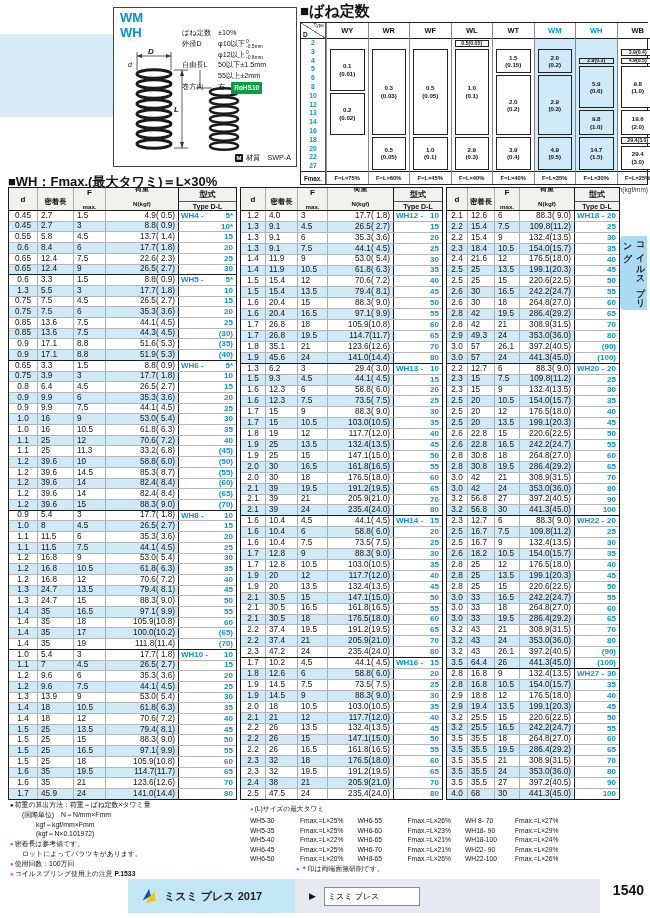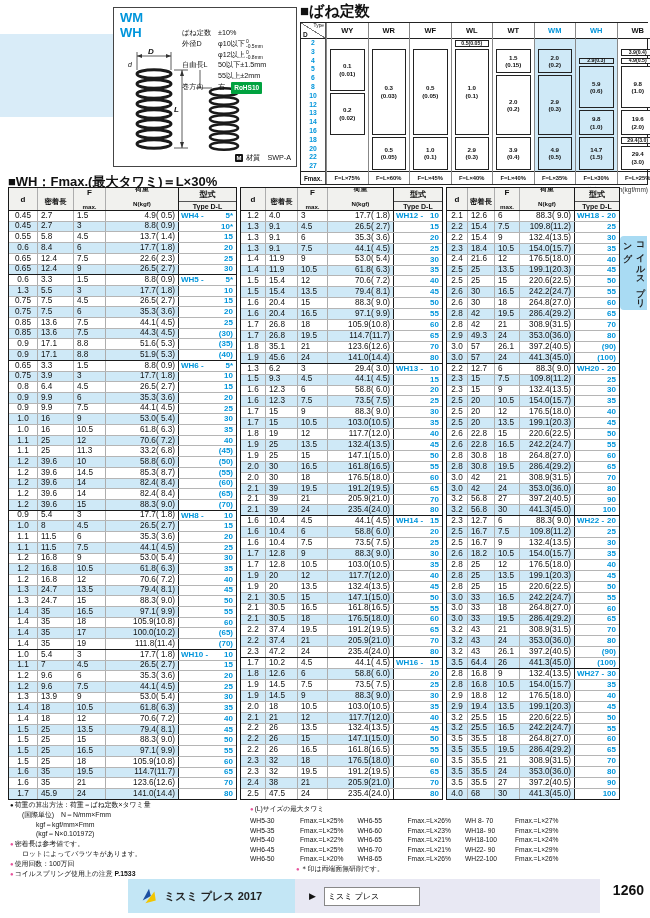--- a/index.html
+++ b/index.html
@@ -2123,15 +2123,15 @@
       <svg width="18" height="18" viewBox="0 0 20 20">
         <path d="M3 15 L10 2 L12 10 Z" fill="#1d50a2"></path>
         <path d="M6 18 L16 5 L17.5 15 Z" fill="#f2c500"></path>
       </svg>
       <span class="brand-name">ミスミ プレス 2017</span>
     </div>
     <span class="footer-arrow">▶</span>
     <input class="search-box" type="text" value="ミスミ プレス" style="">
 
   </div>
-  <div class="page-num">1260</div>
+  <div class="page-num">1540</div>
 
 </div>
 
 </body></html>

